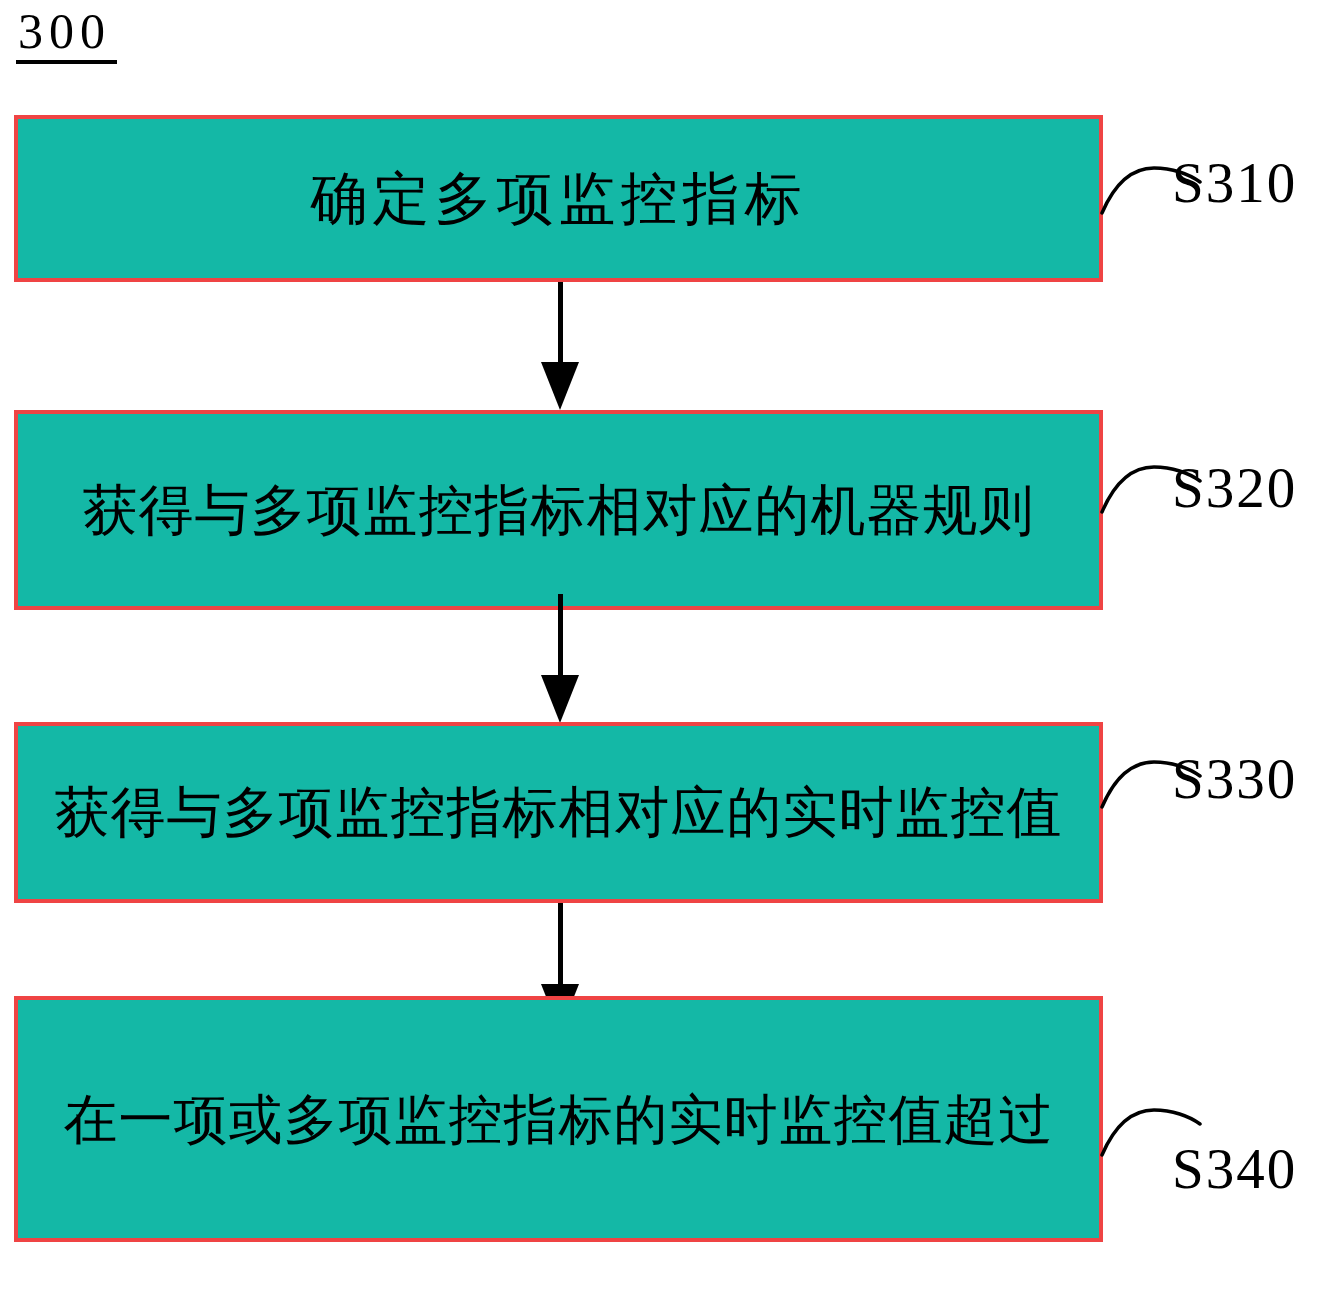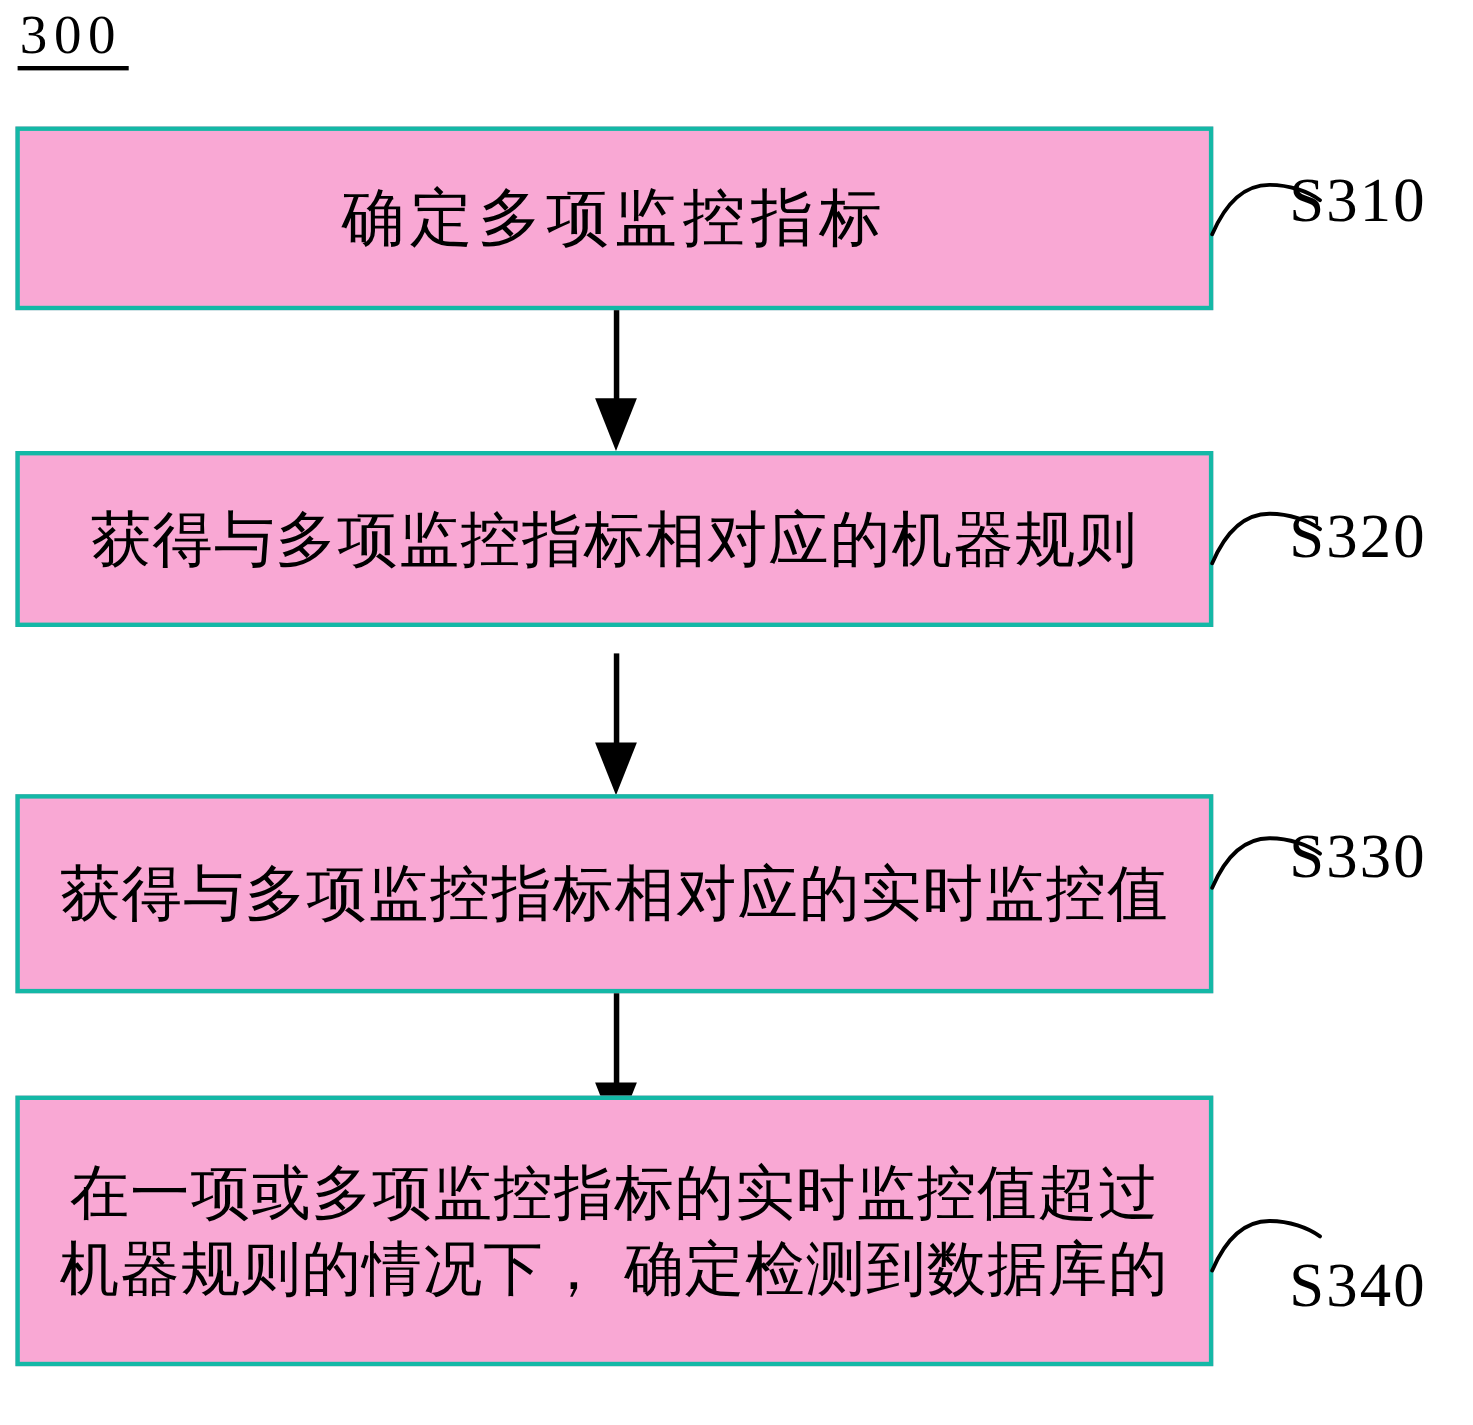--- a/index.html
+++ b/index.html
@@ -25,37 +25,37 @@
     letter-spacing: 6px;
     font-family: Liberation Serif, serif;
     border-bottom: 4px solid #000;
     padding: 2px 6px 4px 2px;
   }
   .box {
     position: absolute;
     left: 14px;
     width: 1089px;
     box-sizing: border-box;
-    border: 4px solid #14b8a6;
-    background: #f9a8d4;
+    border: 4px solid #ef4444;
+    background: #14b8a6;
     display: flex;
     flex-direction: column;
     align-items: center;
     justify-content: center;
     text-align: center;
   }
   .box .bline {
     font-size: 55px;
     line-height: 69px;
     letter-spacing: 1px;
     white-space: nowrap;
   }
   .box-1 { top: 115px; height: 167px; }
   .box-1 .bline { font-size: 57px; letter-spacing: 5px; }
-  .box-2 { top: 410px; height: 160px; }
+  .box-2 { top: 410px; height: 200px; }
   .box-3 { top: 722px; height: 181px; }
   .box-4 { top: 996px; height: 246px; }
   .box-4 .bline { font-size: 54px; }
 
   .arrow-stem {
     position: absolute;
     left: 558px;
     width: 5px;
     background: #000;
   }
@@ -141,20 +141,19 @@
   <svg class="leader leader-3" viewBox="0 0 102 54">
     <path d="M2,51 C14,23 30,6 54,6 C72,6 89,12 100,20"></path>
   </svg>
   <div class="sid sid-3">S330</div>
 
   <div class="arrow-stem stem-3"></div>
   <div class="arrow-head head-3"></div>
 
   <div class="box box-4">
     <div class="bline">在一项或多项监控指标的实时监控值超过</div>
-    <div class="bline">机器规则的情况下， 确定检测到数据库的</div>
   </div>
   <svg class="leader leader-4" viewBox="0 0 102 54">
     <path d="M2,51 C14,23 30,6 54,6 C72,6 89,12 100,20"></path>
   </svg>
   <div class="sid sid-4">S340</div>
 
 </div>
 
 </body></html>

